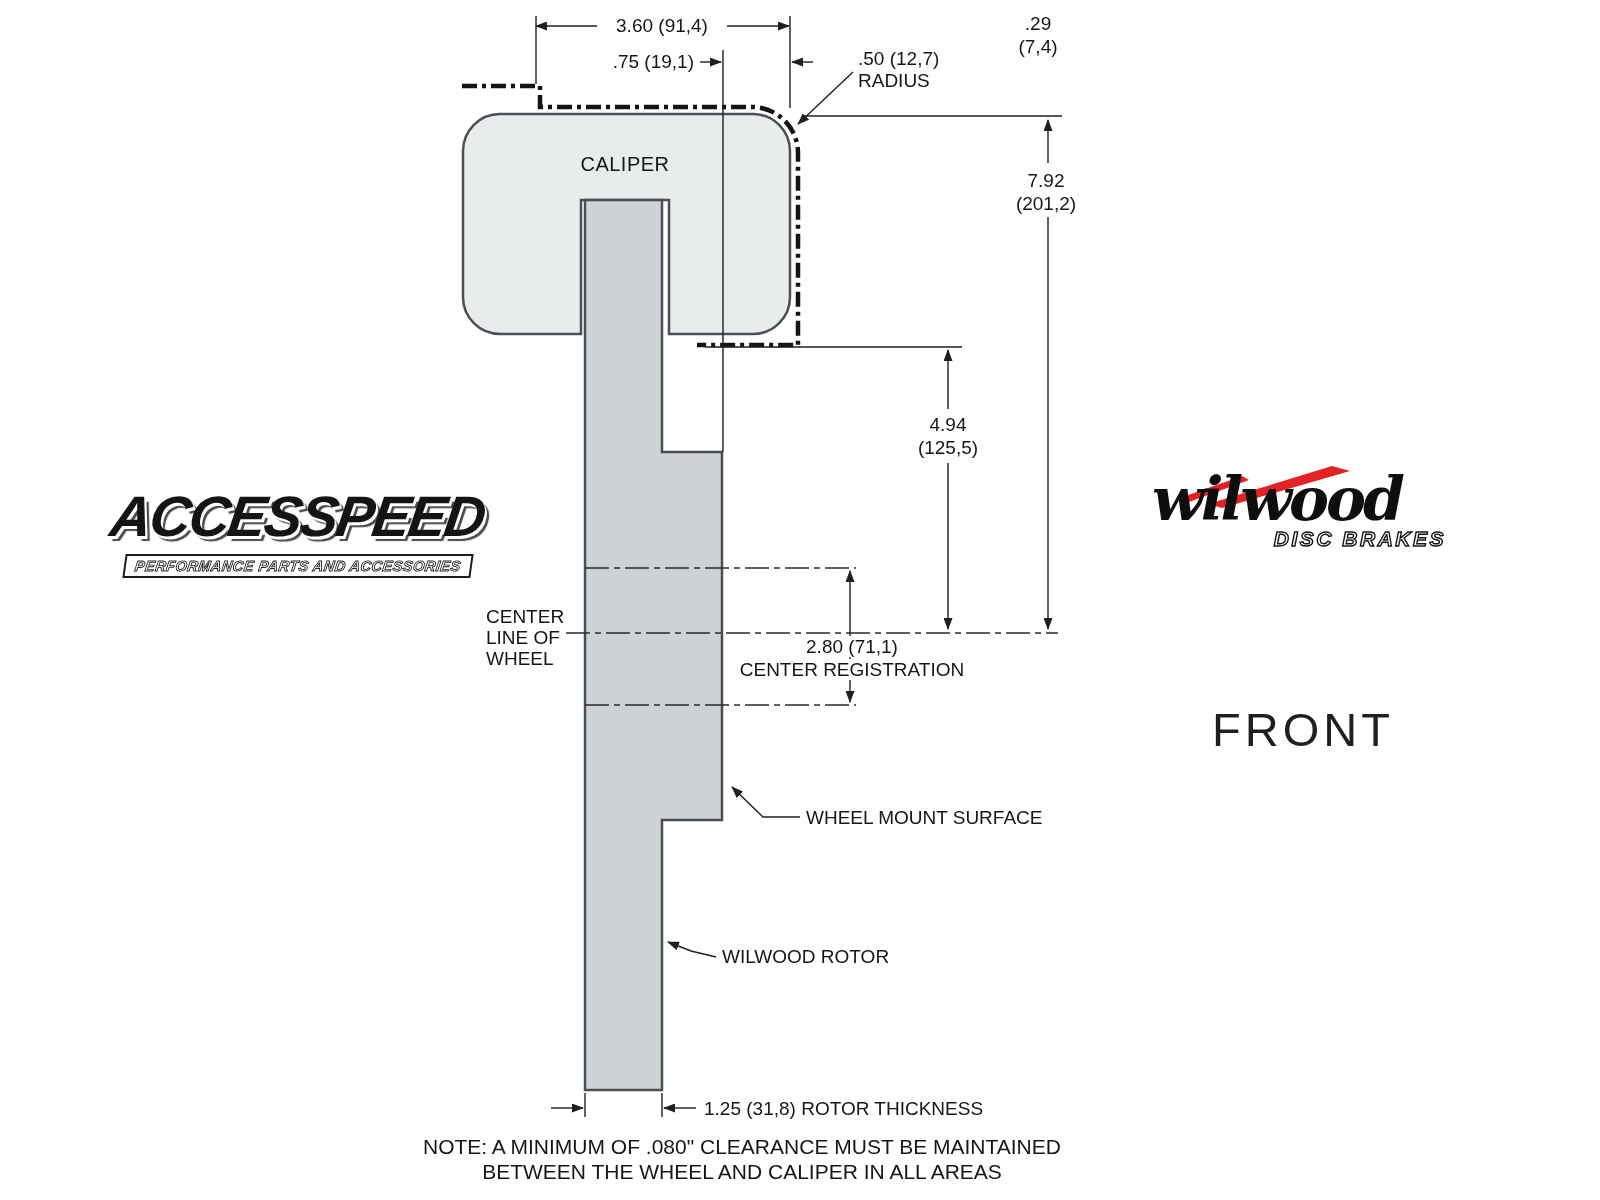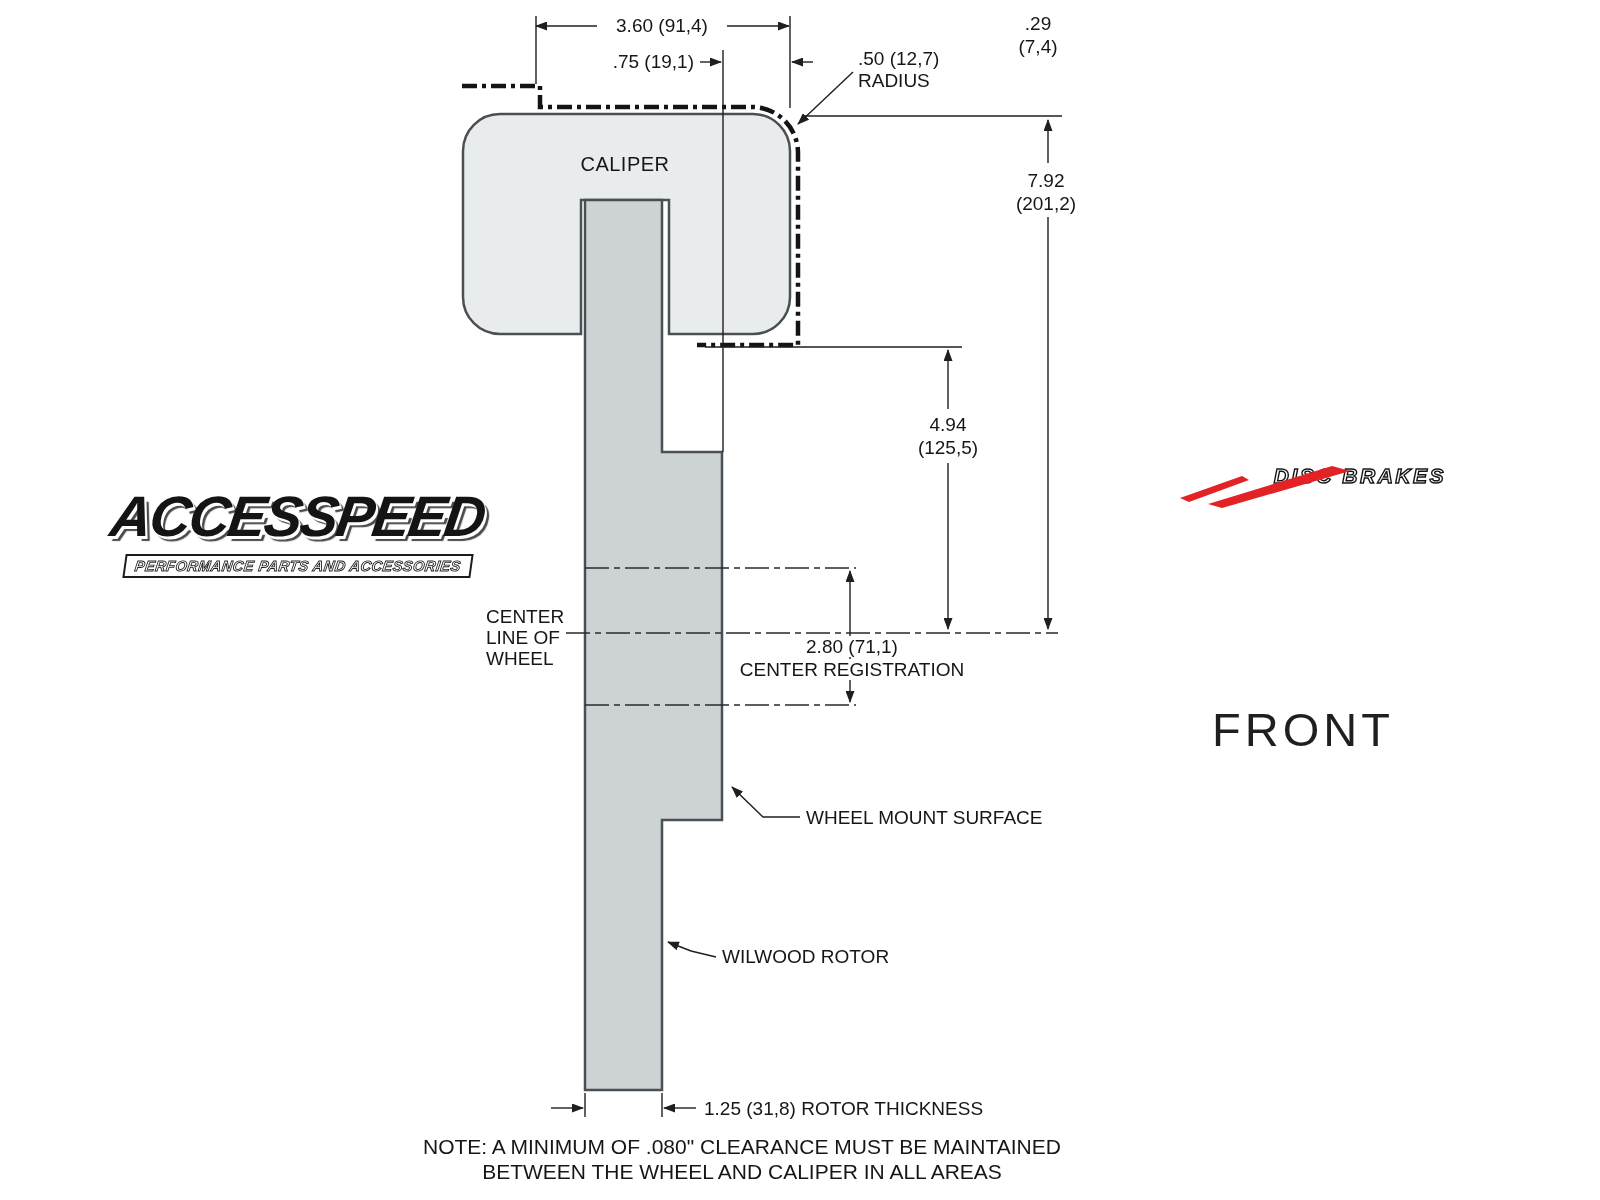--- a/index.html
+++ b/index.html
@@ -114,18 +114,19 @@
   <div class="accesspeed">
     <div class="as-main">ACCESSPEED</div>
     <div class="as-tagline">PERFORMANCE PARTS AND ACCESSORIES</div>
   </div>
 
   <div class="wilwood">
     <svg class="ww-swoosh" width="210" height="48" viewBox="0 0 210 48">
       <polygon points="28,42 152,4 170,9 42,46" fill="#e32226"></polygon>
       <polygon points="0,36 62,14 69,18 9,40" fill="#e32226"></polygon>
     </svg>
+    <div class="ww-script">wilwood</div>
     <div class="ww-sub">DISC BRAKES</div>
   </div>
 
   <div class="front">FRONT</div>
 
 </div>
 
 </body></html>

